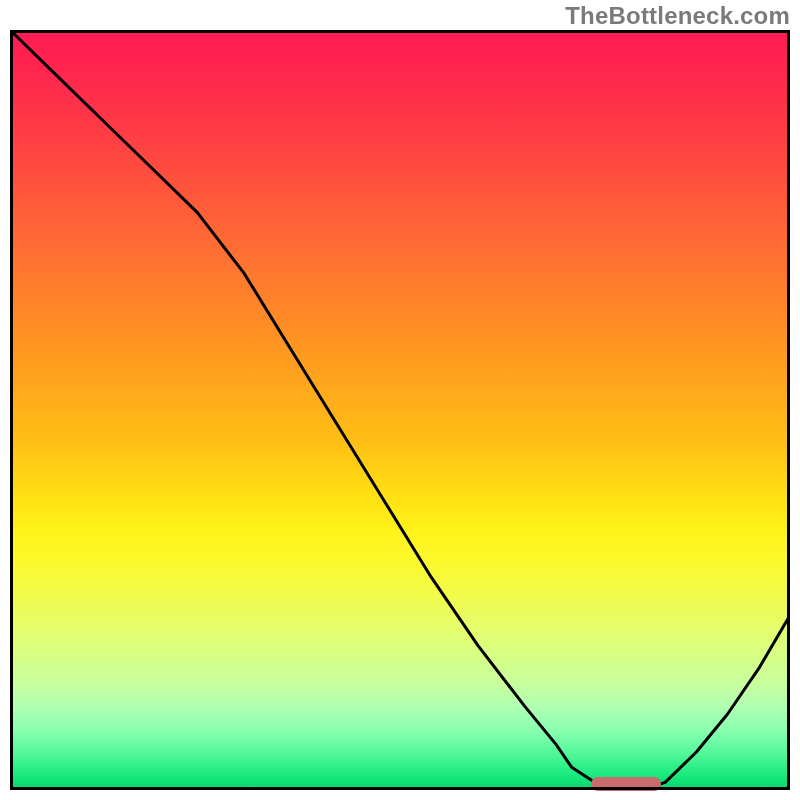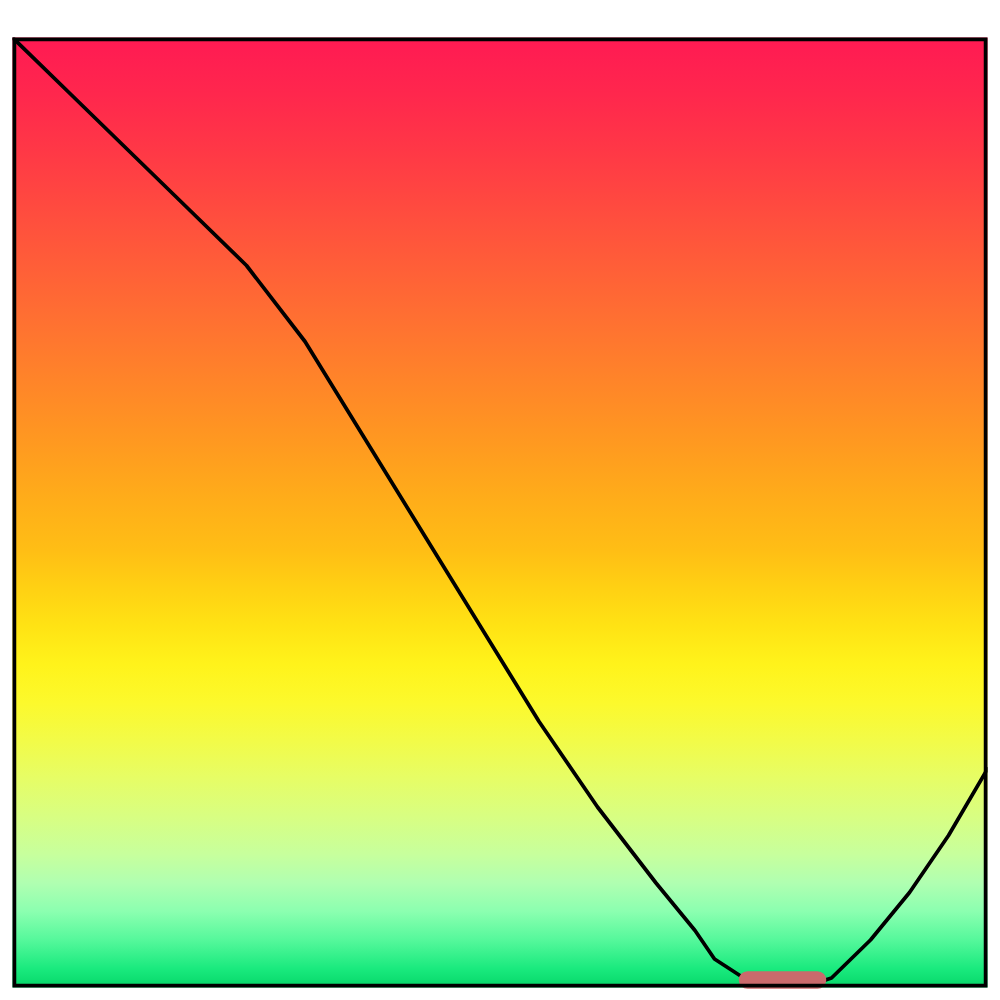--- a/index.html
+++ b/index.html
@@ -82,20 +82,21 @@
     border-radius: 7px;
     background: #c96a6c;
     transform: translate(-50%, -50%);
   }
 </style>
 </head>
 <body>
 
 <div class="stage">
 
+  <div class="watermark">TheBottleneck.com</div>
 
   <div class="plot"></div>
 
   <svg class="curve" viewBox="0 0 780 760" preserveAspectRatio="none">
     <path id="curve-path" d="M0.0 0.0 L46.8 45.6 L93.6 91.2 L140.4 136.8 L187.2 182.4 L234.0 243.2 L280.8 319.2 L327.6 395.2 L374.4 471.2 L421.2 547.2 L468.0 615.6 L514.8 676.4 L546.0 714.4 L561.6 737.2 L585.0 752.4 L608.4 760.0 L631.8 760.0 L655.2 752.4 L686.4 722.0 L717.6 684.0 L748.8 638.4 L780.0 585.2" fill="none" stroke="#000" stroke-width="3" stroke-linejoin="round" stroke-linecap="round"></path>
   </svg>
 
   <div id="marker" class="optimal-marker" style="left: 626.2px; top: 783.92px;"></div>
 
   <div class="frame-border"></div>

